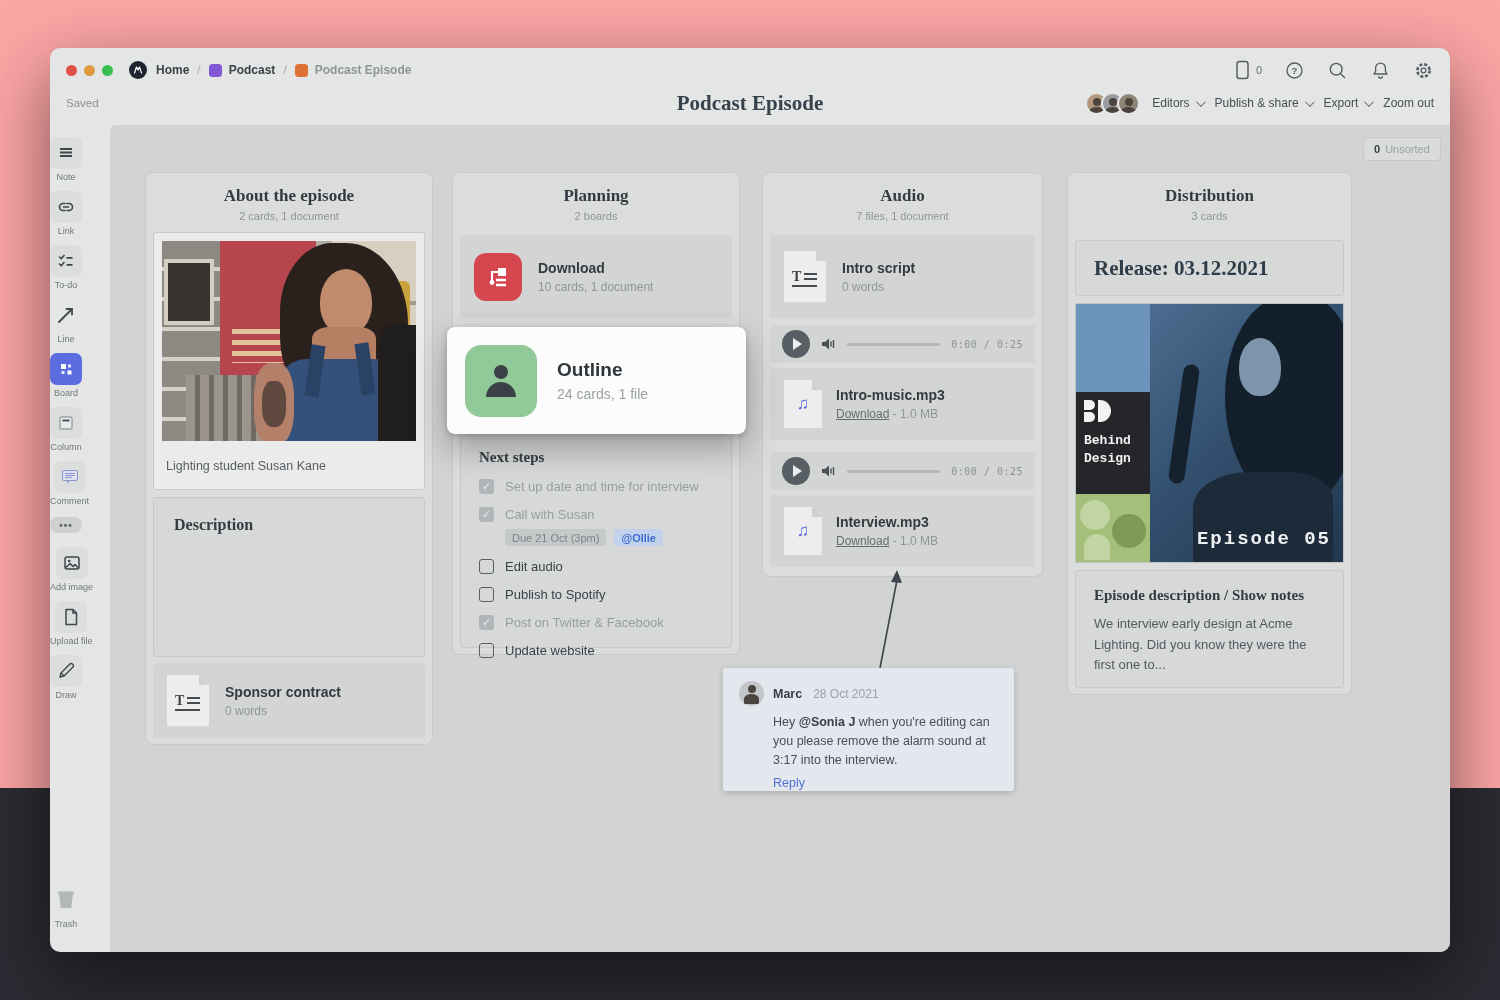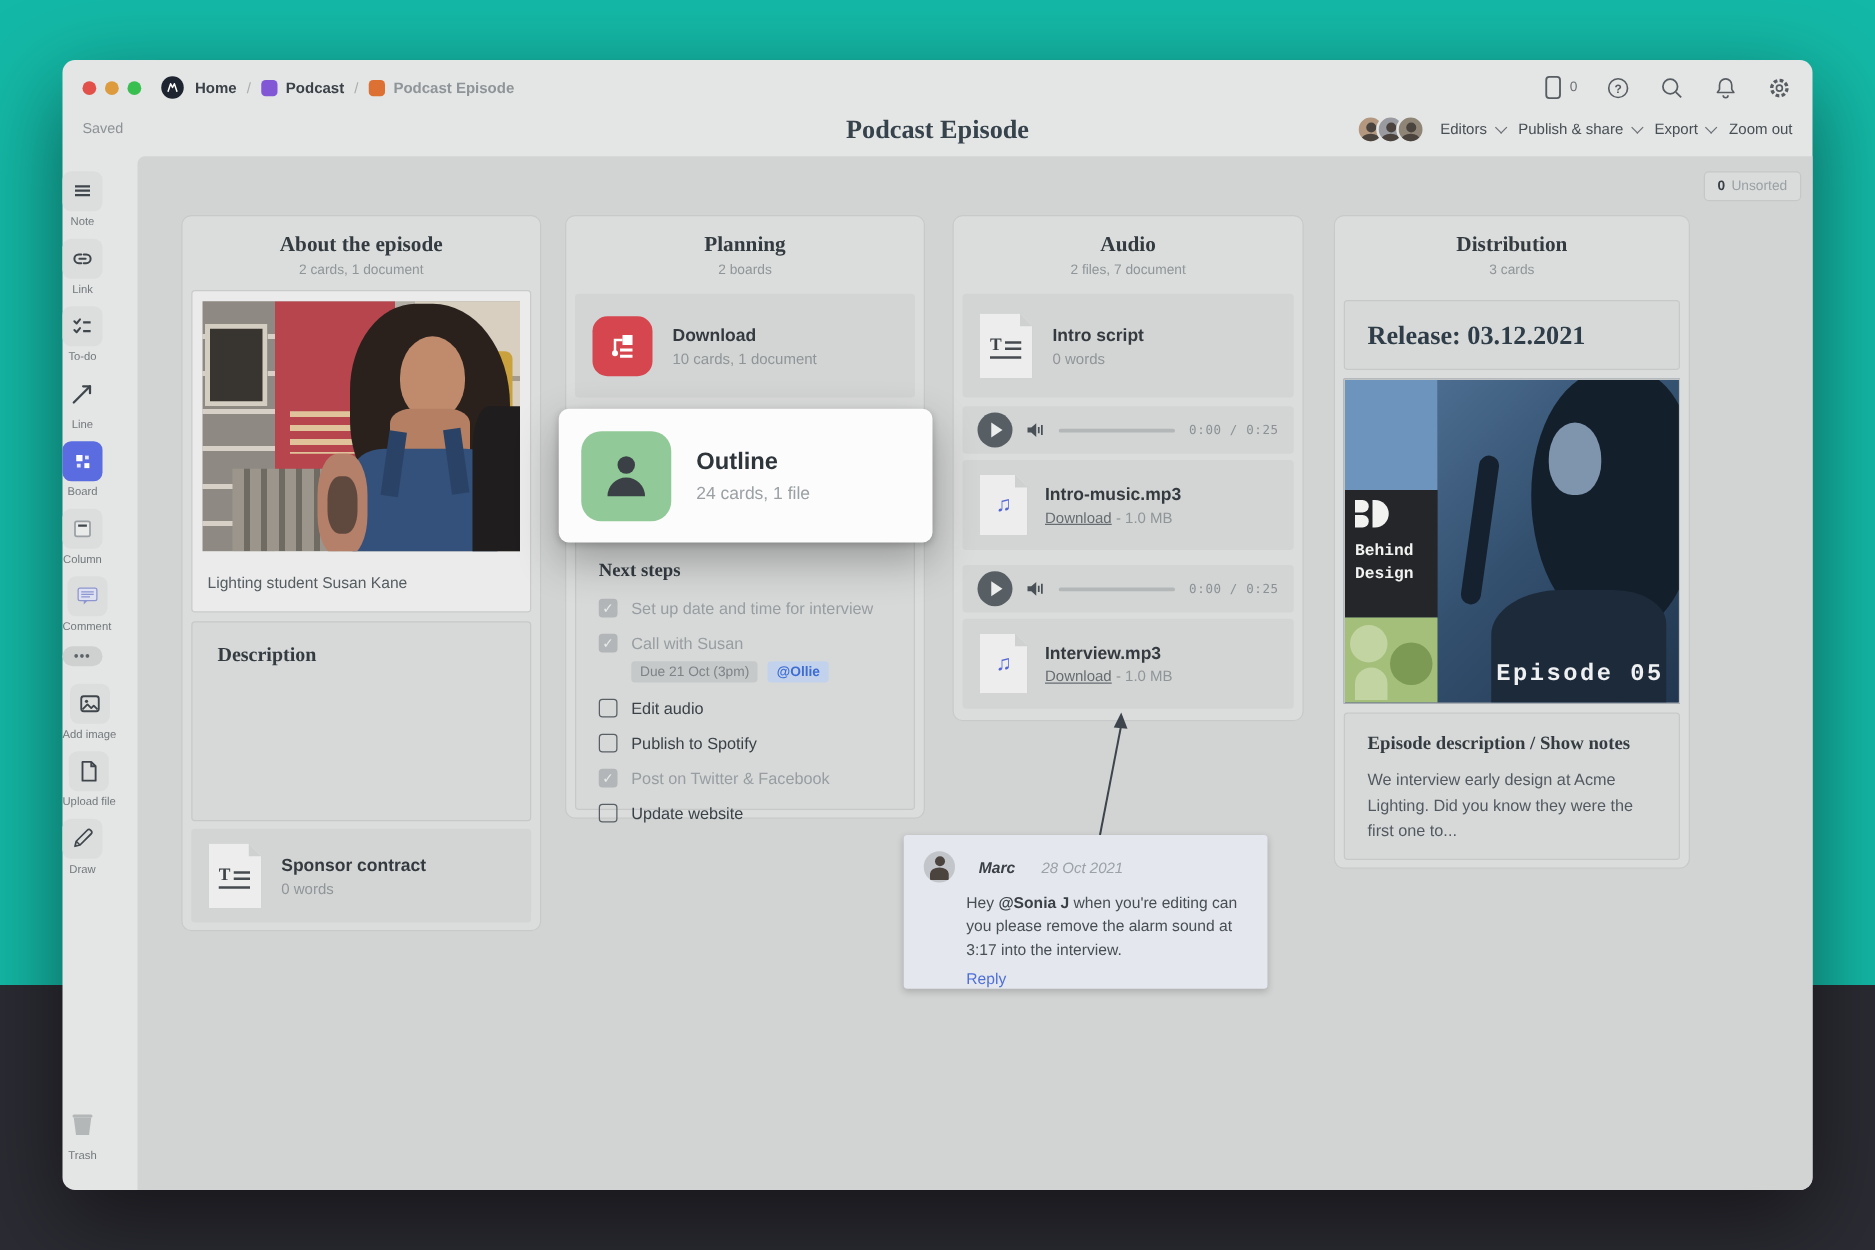--- a/index.html
+++ b/index.html
@@ -1,18 +1,18 @@
 <!DOCTYPE html>
 <html><head>
 <meta charset="utf-8">
 <style>
   * { margin:0; padding:0; box-sizing:border-box; }
   html,body { width:1500px; height:1000px; }
   body { font-family:"Liberation Sans","DejaVu Sans",sans-serif; background:#2b2b33; overflow:hidden; }
-  .stage { position:relative; width:1500px; height:788px; background:#14b8a6; }
+  .stage { position:relative; width:1500px; height:788px; background:#fca5a5; }
 
   
   .window { position:absolute; left:50px; top:48px; width:1400px; height:904px;
     background:#e4e5e5; border-radius:10px; box-shadow:0 24px 70px rgba(0,0,0,.5); }
 
   
   .topbar { position:absolute; left:0; top:0; right:0; height:77px; }
   .tb-row1 { position:absolute; left:16px; top:9px; right:16px; height:26px; display:flex; align-items:center; }
   .traffic { display:flex; gap:7px; margin-right:16px; }
   .light { width:11px; height:11px; border-radius:50%; }
@@ -164,21 +164,21 @@
   .cov-photo { position:absolute; left:74px; top:0; right:0; bottom:0; background:linear-gradient(135deg,#4c6d90 0%,#33506f 45%,#22374f 100%); }
   .cov-hair { position:absolute; right:-12px; top:-8px; width:130px; height:210px; background:#141f2c; border-radius:50% 40% 45% 55%; }
   .cov-face { position:absolute; right:62px; top:34px; width:42px; height:58px; background:#7e95ad; border-radius:50% 50% 45% 45%; }
   .cov-mic { position:absolute; left:26px; top:60px; width:16px; height:120px; background:#16212f; border-radius:8px; transform:rotate(8deg); }
   .cov-body { position:absolute; right:10px; bottom:0; width:140px; height:90px; background:#1d2a3a; border-radius:40% 30% 0 0; }
   .cov-ep { position:absolute; right:12px; bottom:12px; font-family:"Liberation Mono","DejaVu Sans Mono",monospace; font-size:19px; font-weight:bold; color:#eef0f2; letter-spacing:2px; }
 
   
   .comment-card { position:absolute; left:723px; top:668px; width:291px; height:123px; background:#e4e7ee;
     border-radius:3px; box-shadow:0 2px 6px rgba(0,0,0,.18); padding:13px 16px; z-index:30; }
-  .cm-head { display:flex; align-items:center; gap:19px;font-style:italic; }
+  .cm-head { display:flex; align-items:center; gap:9px; }
   .cm-avatar { width:25px; height:25px; border-radius:50%; background:#c2c6ca; position:relative; overflow:hidden; flex:none; }
   .cm-name { font-size:12.5px; font-weight:bold; color:#3a4046; }
   .cm-date { font-size:12px; color:#9ba1a7; margin-left:2px; }
   .cm-body { margin:7px 0 6px 34px; font-size:12.5px; line-height:1.52; color:#474e54; }
   .cm-body b { color:#3a4046; }
   .cm-reply { margin-left:34px; font-size:12.5px; color:#4f6fd7; cursor:pointer; }
 
   .conn-arrow { position:absolute; left:858px; top:566px; z-index:25; }
 
   
@@ -506,21 +506,21 @@
       </span>
     <span>
       <div class="float-title">Outline</div>
       <div class="float-meta">24 cards, 1 file</div>
     </span>
   </div>
 
   <div class="column" style="left:762px; top:172px; width:281px; height:405px;">
     <div class="col-head">
       <div class="col-title">Audio</div>
-      <div class="col-sub">2 files, 7 document</div>
+      <div class="col-sub">7 files, 1 document</div>
     </div>
   </div>
 
   <div class="card gray row-card" style="left:770px; top:235px; width:265px; height:83px;">
     <span class="doc-icon">
       <span class="doc-fold"></span>
         <span class="doc-T">T</span>
         <span class="doc-l1"></span>
         <span class="doc-l2"></span>
         <span class="doc-l3"></span>

